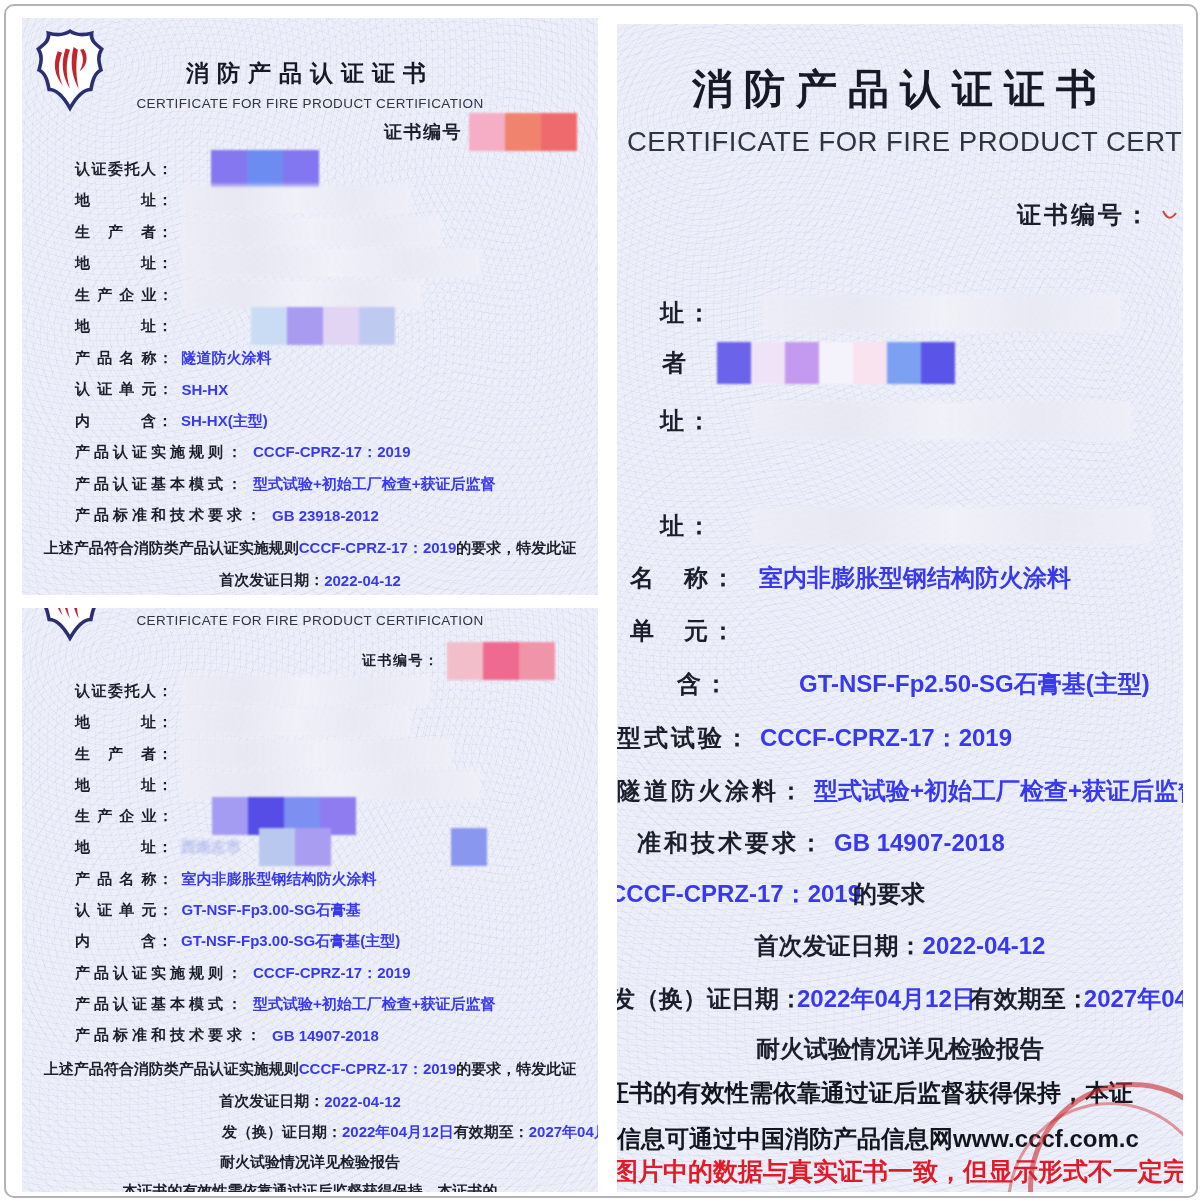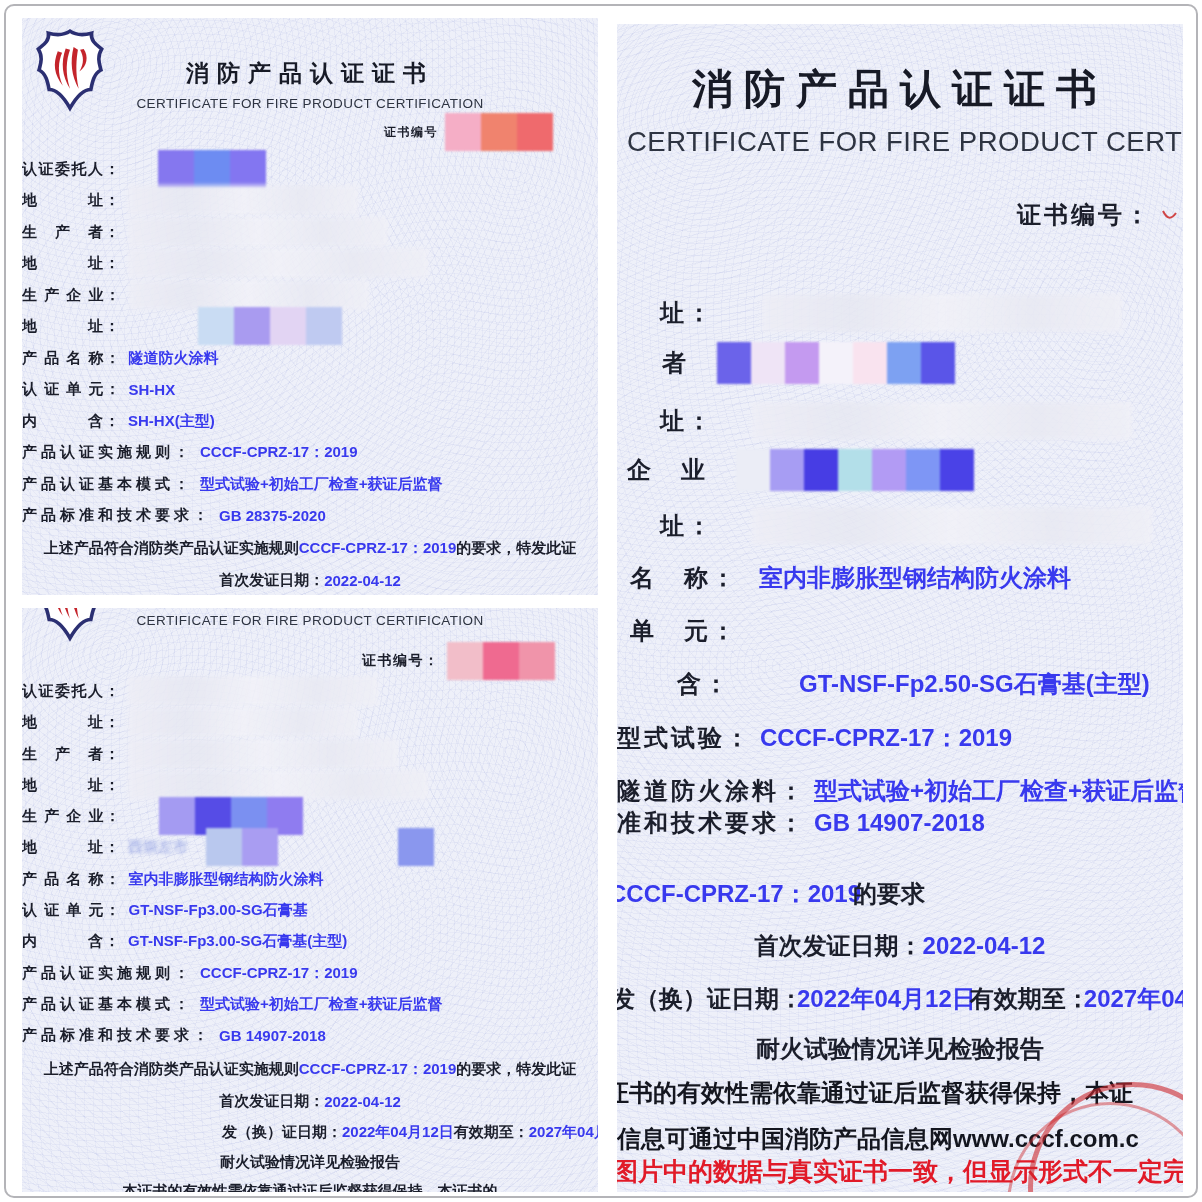--- a/index.html
+++ b/index.html
@@ -20,21 +20,21 @@
       repeating-radial-gradient(circle at 15% 8%,  rgba(100,115,200,.07) 0 1px, transparent 1px 6px),
       repeating-radial-gradient(circle at 85% 25%, rgba(100,115,200,.06) 0 1px, transparent 1px 8px),
       repeating-radial-gradient(circle at 30% 55%, rgba(100,115,200,.06) 0 1px, transparent 1px 7px),
       repeating-radial-gradient(circle at 75% 85%, rgba(100,115,200,.05) 0 1px, transparent 1px 9px);
   }
   .cert-tl{left:22px;top:18px;width:576px;height:577px;}
   .cert-bl{left:22px;top:608px;width:576px;height:584px;}
   .cert-r {left:617px;top:24px;width:566px;height:1168px;}
 
   .row{position:absolute;left:0;right:0;height:32px;display:flex;align-items:center;white-space:nowrap;}
-  .cert-tl .row,.cert-bl .row{font-size:15px;font-weight:600;}
+  .cert-tl .row,.cert-bl .row{padding-left:53px;font-size:15px;font-weight:600;}
   .cert-r .row{height:42px;font-size:24px;font-weight:600;}
   .row.center{justify-content:center;padding-left:0;}
   .lbl{letter-spacing:1.5px;margin-right:7px;color:#1b1e2b;}
   .llong{letter-spacing:4px;}
   .val{color:#3839ee;text-align:center;}
   .cert-r .lbl{letter-spacing:3px;margin-right:8px;}
 
   .title-l{position:absolute;top:40px;left:0;right:0;text-align:center;font-size:23px;font-weight:700;letter-spacing:8px;color:#171a26;}
   .sub-l{position:absolute;top:78px;left:0;right:0;text-align:center;font-size:13.5px;font-weight:500;letter-spacing:.4px;color:#2e3442;}
   .title-r{position:absolute;top:38px;left:0;right:0;text-align:center;font-size:41px;font-weight:700;letter-spacing:11px;color:#171a26;}
@@ -66,21 +66,21 @@
     <path d="M50 6 C60 13 72 11 80 9 C78 21 90 27 94 31 C87 42 91 52 93 60 C83 65 81 77 79 87 C69 87 59 97 50 113 C41 97 31 87 21 87 C19 77 17 65 7 60 C9 52 13 42 6 31 C10 27 22 21 20 9 C28 11 40 13 50 6 Z" fill="#ffffff" stroke="#2b2f72" stroke-width="5"></path>
     <path d="M33 34 C26 52 28 66 40 82 C32 64 34 48 39 36 Z" fill="#c4242b"></path>
     <path d="M44 30 C37 50 39 68 50 86 C43 64 45 46 50 32 Z" fill="#c4242b"></path>
     <path d="M55 28 C50 48 52 68 62 86 C57 62 59 44 61 32 Z" fill="#c4242b"></path>
     <path d="M64 32 C69 41 70 51 63 62 C74 55 76 41 69 31 Z" fill="#c4242b"></path>
   </svg>
   <div class="title-l">消防产品认证证书</div>
   <div class="sub-l">CERTIFICATE FOR FIRE PRODUCT CERTIFICATION</div>
 
   <div class="row" style="top:98px;padding-left:362px;">
-    <span class="lbl" style="font-size:12px;">证书编号</span>
+    <span class="lbl" style="font-size:18px;">证书编号</span>
     <span class="tiles">
       <i class="t" style="background: rgb(245, 174, 198);"></i>
       <i class="t" style="background: rgb(240, 131, 110);"></i>
       <i class="t" style="background: rgb(239, 106, 109);"></i>
     </span>
   </div>
 
   <div class="row" style="top:135px;">
     <span class="lbl">认证委托人：</span>
     <span class="tiles" style="margin-left:30px;">
@@ -129,21 +129,21 @@
   <div class="row" style="top:418px;">
     <span class="lbl llong">产品认证实施规则：</span>
     <span class="val">CCCF-CPRZ-17：2019</span>
   </div>
   <div class="row" style="top:450px;">
     <span class="lbl llong">产品认证基本模式：</span>
     <span class="val">型式试验+初始工厂检查+获证后监督</span>
   </div>
   <div class="row" style="top:481px;">
     <span class="lbl llong">产品标准和技术要求：</span>
-    <span class="val">GB 28375-2020</span>
+    <span class="val">GB 23918-2012</span>
   </div>
   <div class="row center" style="top:514px;">
     <span>上述产品符合消防类产品认证实施规则 </span>
     <span class="val">CCCF-CPRZ-17：2019</span>
     <span> 的要求，特发此证</span>
   </div>
   <div class="row center" style="top:546px;">
     <span>首次发证日期：</span>
     <span class="val">2022-04-12</span>
   </div>
@@ -275,32 +275,20 @@
       <i class="t" style="background: rgb(244, 242, 250);"></i>
       <i class="t" style="background: rgb(249, 227, 239);"></i>
       <i class="t" style="background: rgb(125, 161, 242);"></i>
       <i class="t" style="background: rgb(90, 85, 232);"></i>
     </span>
   </div>
   <div class="row" style="top:376px;text-indent:43px;">
     <span class="lbl">址：</span>
     <i class="ghost" style="width:380px;margin-left:30px;"></i>
   </div>
-  <div class="row" style="top:425px;text-indent:10px;">
-    <span class="lbl">企　业</span>
-    <span class="tiles" style="margin-left:20px;">
-      <i class="t" style="background: rgb(235, 237, 246);"></i>
-      <i class="t" style="background: rgb(167, 157, 243);"></i>
-      <i class="t" style="background: rgb(71, 61, 228);"></i>
-      <i class="t" style="background: rgb(179, 223, 233);"></i>
-      <i class="t" style="background: rgb(178, 155, 244);"></i>
-      <i class="t" style="background: rgb(126, 150, 245);"></i>
-      <i class="t" style="background: rgb(74, 66, 231);"></i>
-    </span>
-  </div>
   <div class="row" style="top:481px;text-indent:43px;">
     <span class="lbl">址：</span>
     <i class="ghost" style="width:400px;margin-left:30px;"></i>
   </div>
   <div class="row" style="top:533px;text-indent:13px;">
     <span class="lbl">名　称：</span>
     <span class="val">室内非膨胀型钢结构防火涂料</span>
   </div>
   <div class="row" style="top:586px;text-indent:13px;">
     <span class="lbl">单　元：</span>
@@ -310,21 +298,21 @@
     <span class="val">GT-NSF-Fp2.50-SG石膏基(主型)</span>
   </div>
   <div class="row" style="top:693px;">
     <span class="lbl">型式试验：</span>
     <span class="val">CCCF-CPRZ-17：2019</span>
   </div>
   <div class="row" style="top:746px;">
     <span class="lbl">隧道防火涂料：</span>
     <span class="val">型式试验+初始工厂检查+获证后监督</span>
   </div>
-  <div class="row" style="top:778px;">
+  <div class="row" style="top:798px;margin-left:20px;">
     <span class="lbl">准和技术要求：</span>
     <span class="val">GB 14907-2018</span>
   </div>
   <div class="row" style="top:849px;text-indent:-8px;">
     <span class="val">CCCF-CPRZ-17：2019</span>
     <span> 的要求</span>
   </div>
   <div class="row center" style="top:901px;">
     <span>首次发证日期：</span>
     <span class="val">2022-04-12</span>

